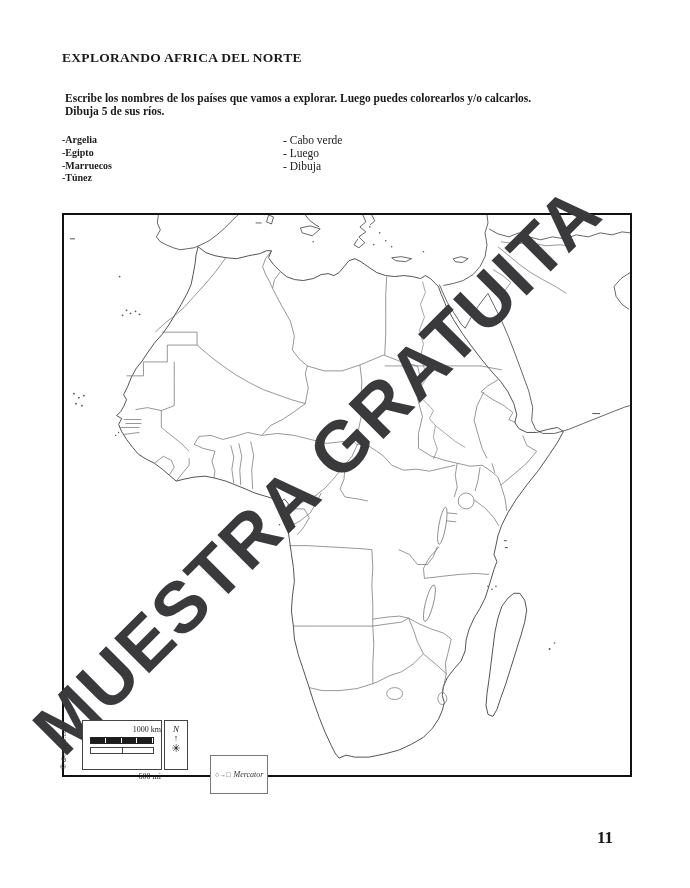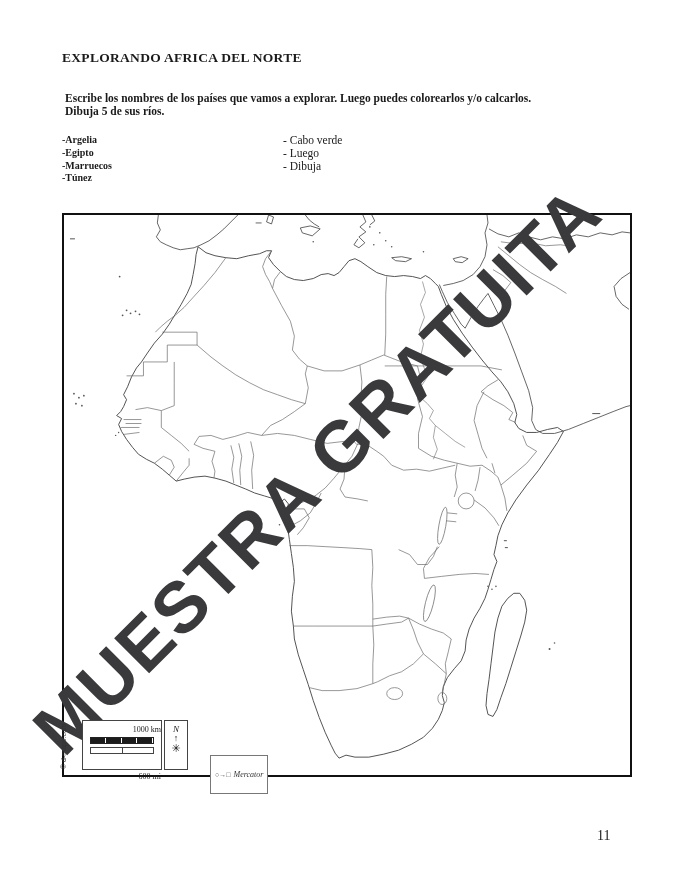--- a/index.html
+++ b/index.html
@@ -34,21 +34,21 @@
   .scale-mi{margin-top:18px;}
   .compass-box{position:absolute;left:100px;top:505px;width:22px;height:48px;z-index:6;
                border:1px solid #444;background:#fff;text-align:center;}
   .compass-n{font-style:italic;font-size:9px;margin-top:3px;}
   .compass-arrow{font-size:9px;line-height:8px;color:#222;}
   .compass-star{font-size:11px;line-height:12px;color:#222;}
   .mercator-box{position:absolute;left:146px;top:540px;height:13px;z-index:6;
                 border:1px solid #777;background:#fff;padding:12px 4px;
                 font-size:8px;line-height:13px;white-space:nowrap;color:#333;font-style:italic;}
   .proj-icon{font-size:7px;margin-right:3px;color:#555;}
-  .page-number{position:absolute;left:597px;top:828px;font-size:14px;}
+  .page-number{position:absolute;left:597px;top:828px;font-size:17px;font-weight:bold;}
 </style>
 </head>
 <body>
 
 <div class="title">EXPLORANDO AFRICA DEL NORTE</div>
 
 <div class="instructions">
   <div>Escribe los nombres de los países que vamos a explorar. Luego puedes colorearlos y/o calcarlos.</div>
   <div>Dibuja 5 de sus ríos.</div>
 </div>

